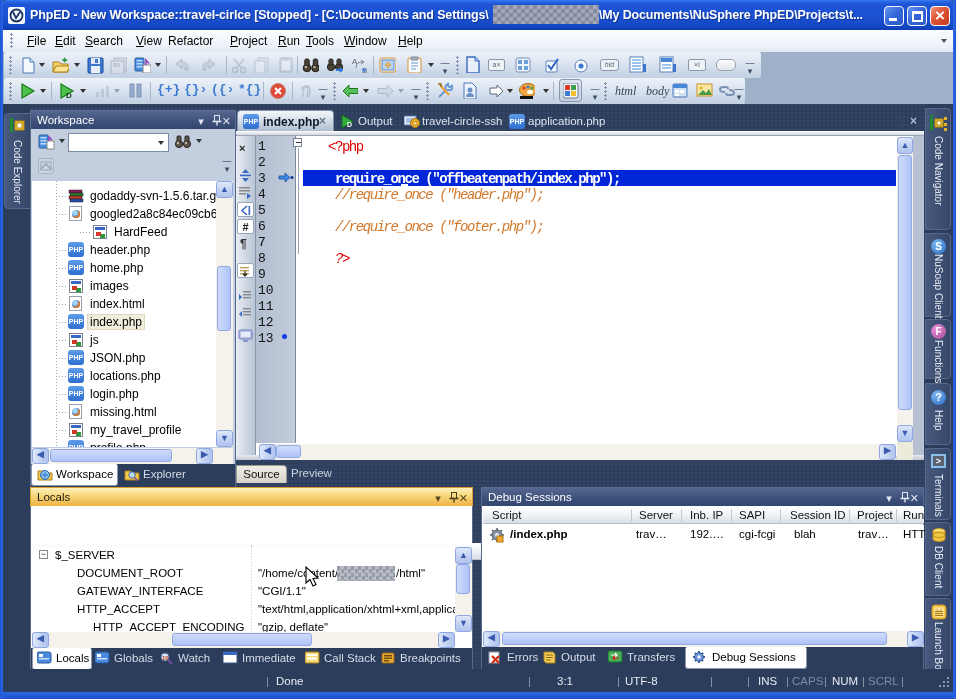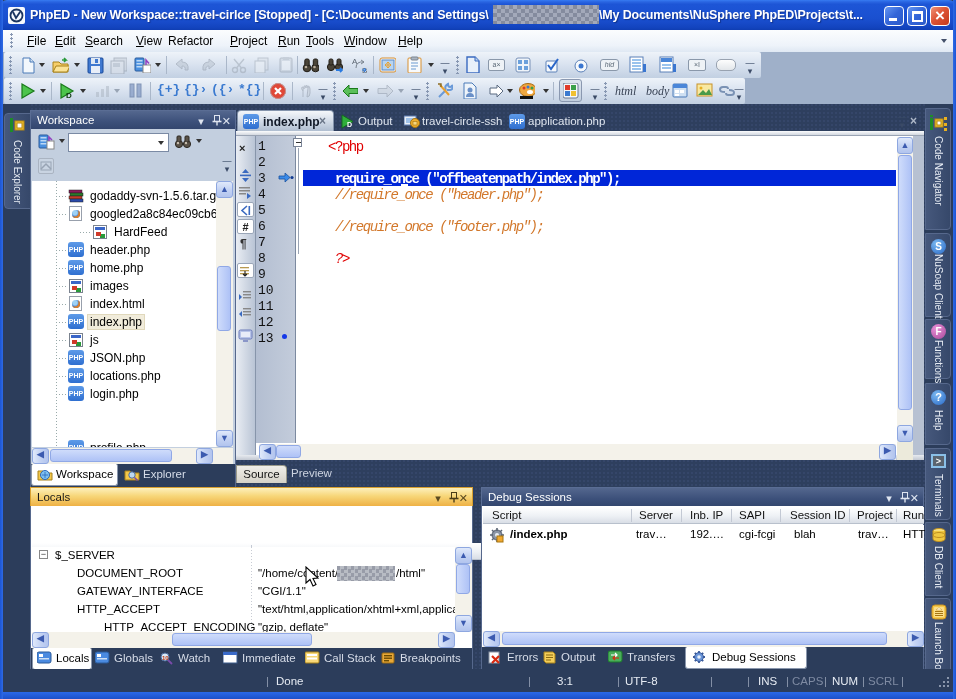--- a/index.html
+++ b/index.html
@@ -519,20 +519,30 @@
         </div>
     <div class="trow" style="top:186px;">
           <div class="doth"></div>
           <div class="php16" style="left:36px;top:1px;"></div>
           <span class="lbl">locations.php</span>
         </div>
     <div class="trow" style="top:204px;">
           <div class="doth"></div>
           <div class="php16" style="left:36px;top:1px;"></div>
           <span class="lbl">login.php</span>
+        </div>
+    <div class="trow" style="top:222px;">
+          <div class="doth"></div>
+          <div class="ff16" style="left:37px;top:1px;"></div>
+          <span class="lbl">missing.html</span>
+        </div>
+    <div class="trow" style="top:240px;">
+          <div class="doth"></div>
+          <div class="win16" style="left:37px;top:2px;"></div>
+          <span class="lbl">my_travel_profile</span>
         </div>
     <div class="trow" style="top:258px;">
           <div class="php16" style="left:36px;top:1px;"></div>
           <span class="lbl">profile.php</span>
         </div>
   </div>
   <div id="wsvsb" class="sb" style="left:185px;top:70px;width:17px;height:266px;">
     <div class="sbBtn" style="top:0;">▲</div>
     <div class="sbBtn" style="bottom:0;">▼</div>
     <div class="sbTh" style="top:85px;height:65px;"></div>
@@ -702,21 +712,21 @@
     <div class="abs" style="left:7px;top:3px;width:9px;height:9px;background:#fff;border:1px solid #888;line-height:7px;text-align:center;font-size:9px;color:#333;">−</div>
     <span class="abs" style="left:23px;top:2px;">$_SERVER</span>
     <span class="abs" style="left:45px;top:20px;">DOCUMENT_ROOT</span>
         <span class="abs" style="left:226px;top:20px;">"/home/content/</span>
         <span class="abs" style="left:305px;top:19px;width:58px;height:15px;background-image:repeating-conic-gradient(#b8bcc4 0% 25%,#989ca8 0% 50%);background-size:7px 7px;"></span>
         <span class="abs" style="left:364px;top:20px;">/html"</span>
     <span class="abs" style="left:45px;top:38px;">GATEWAY_INTERFACE</span>
         <span class="abs" style="left:226px;top:38px;">"CGI/1.1"</span>
     <span class="abs" style="left:45px;top:56px;">HTTP_ACCEPT</span>
         <span class="abs" style="left:226px;top:56px;">"text/html,application/xhtml+xml,applicati</span>
-    <span class="abs" style="left:45px;top:74px;padding-left:27px;">HTTP_ACCEPT_ENCODING</span>
+    <span class="abs" style="left:34px;top:74px;padding-left:27px;">HTTP_ACCEPT_ENCODING</span>
         <span class="abs" style="left:226px;top:74px;">"gzip, deflate"</span>
   </div>
   <div class="abs sb" style="left:424px;top:59px;width:17px;height:85px;">
     <div class="sbBtn" style="top:0;">▲</div>
     <div class="sbBtn" style="bottom:0;">▼</div>
     <div class="sbTh" style="top:17px;height:30px;"></div>
   </div>
   <div class="abs sb" style="left:1px;top:144px;width:423px;height:16px;">
     <div class="sbBtnH" style="left:0;">◀</div>
     <div class="sbBtnH" style="right:0;">▶</div>

